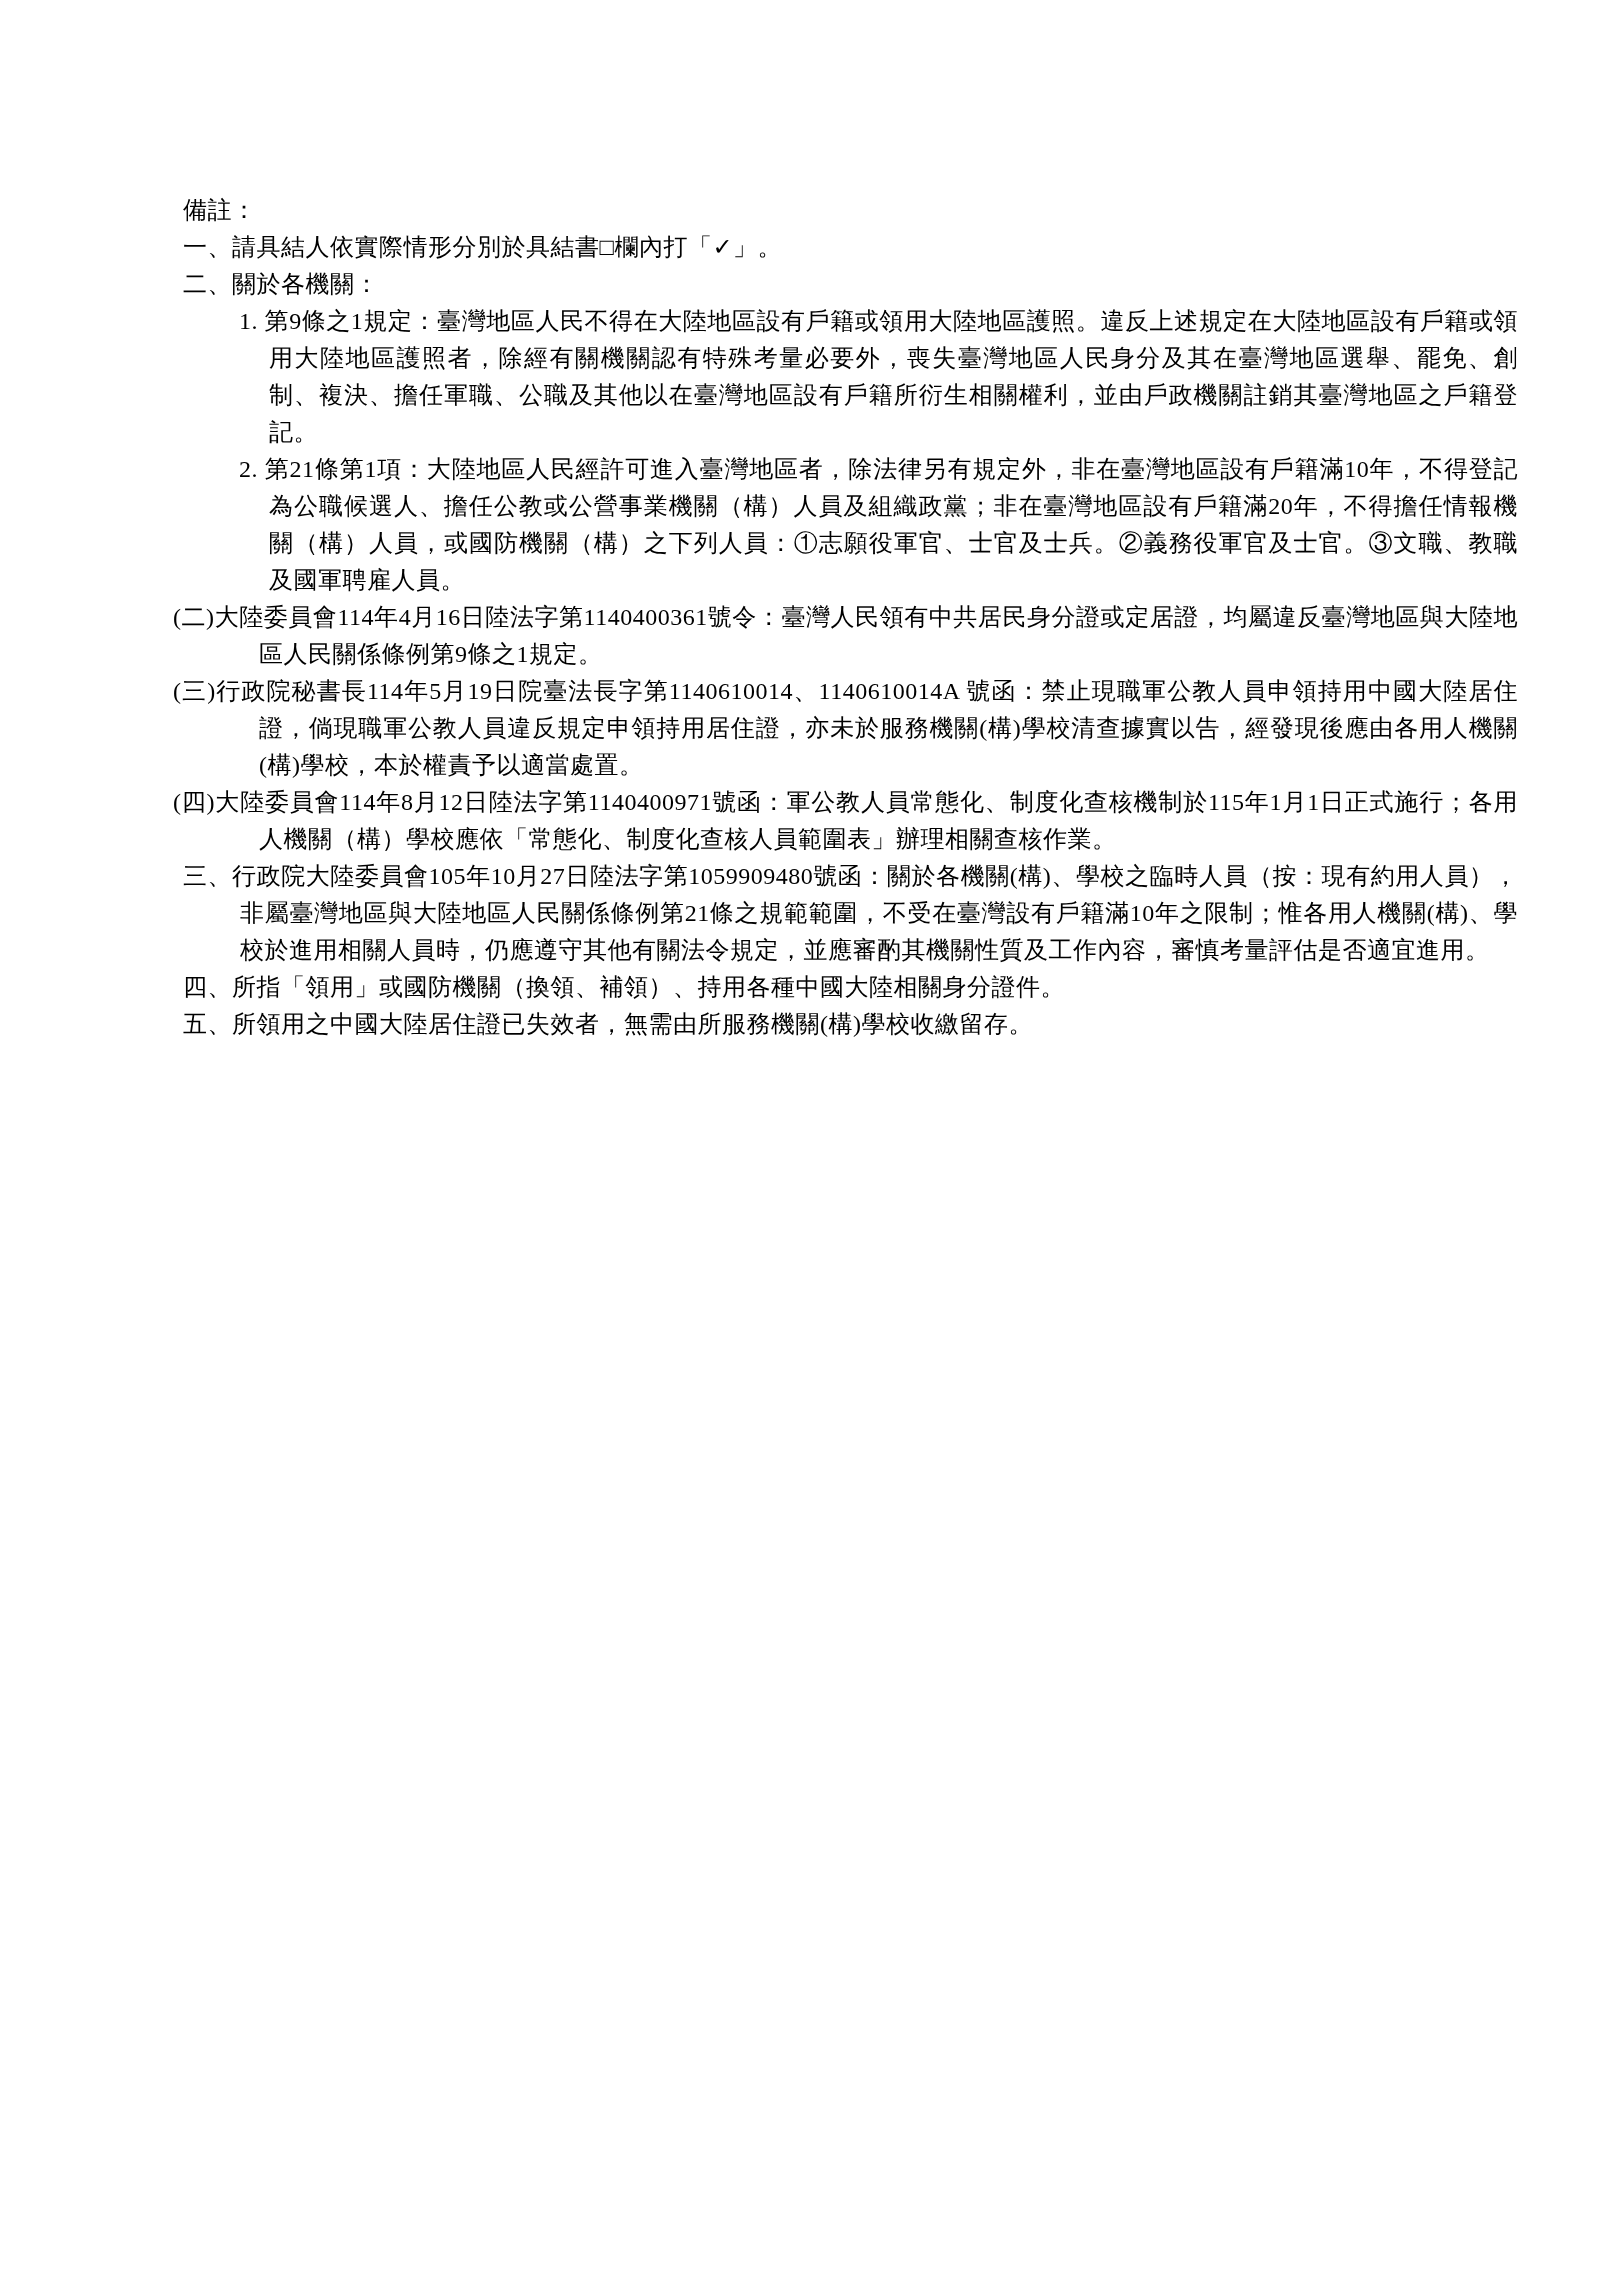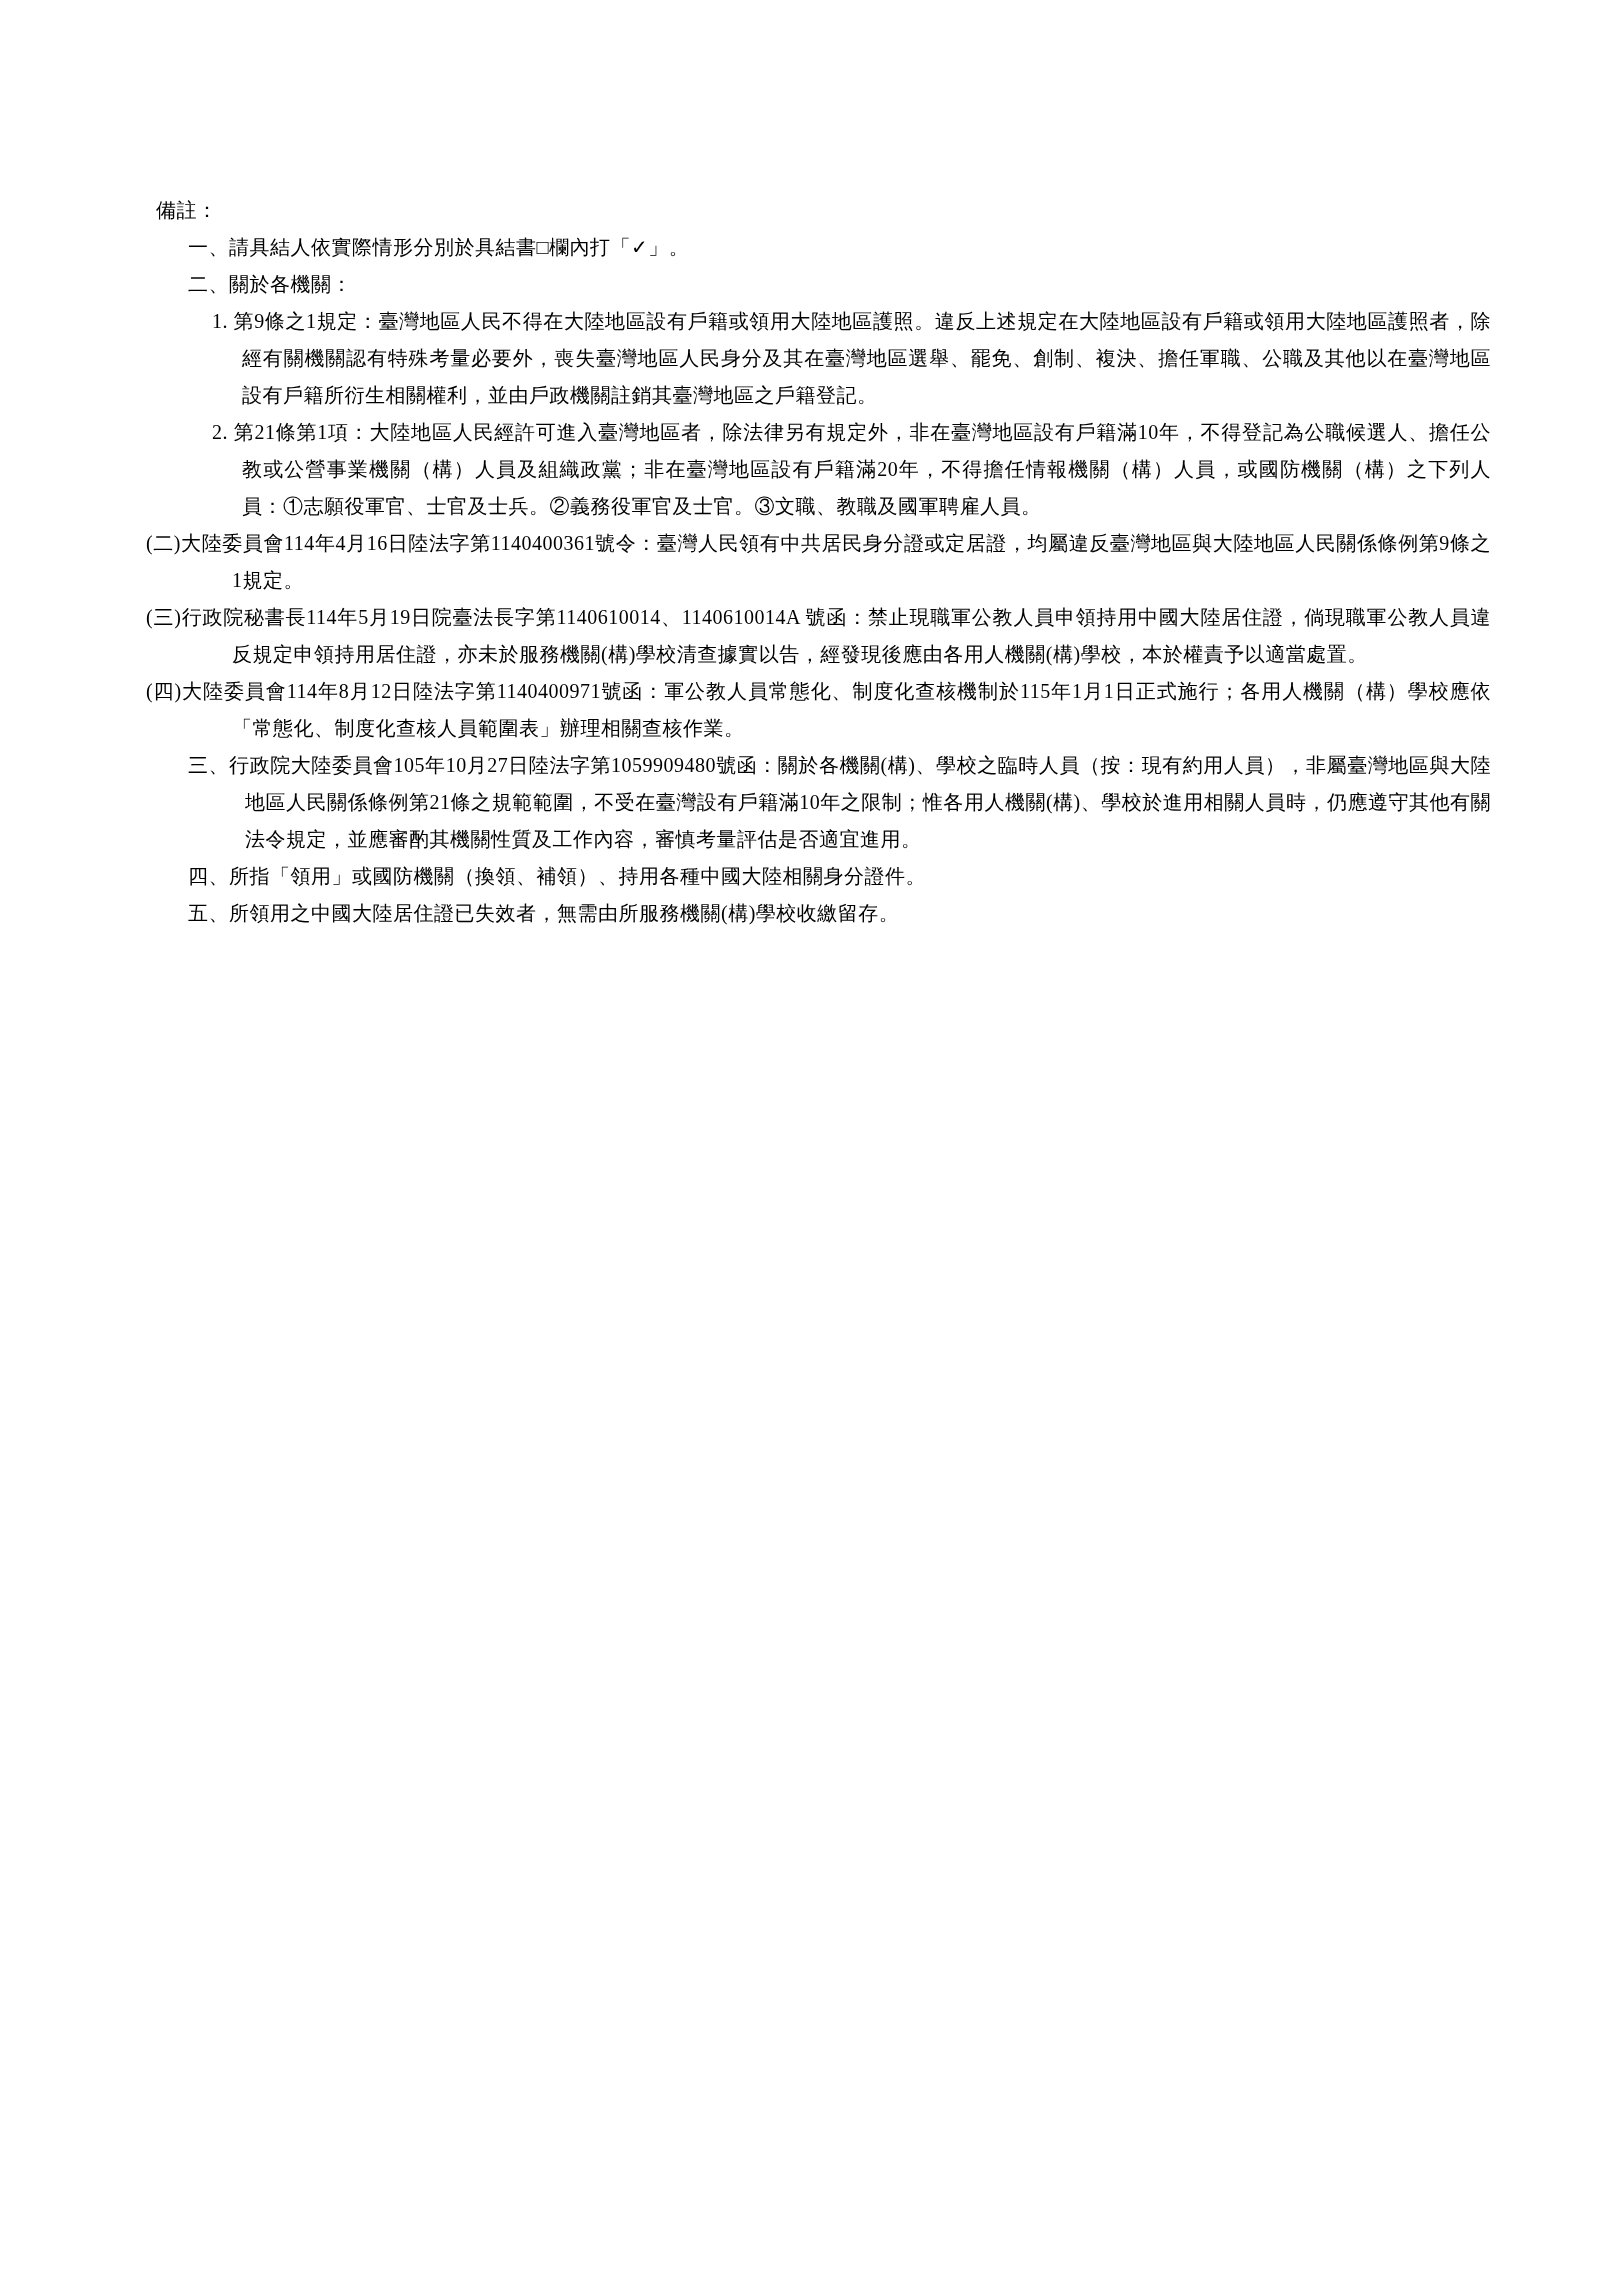--- a/index.html
+++ b/index.html
@@ -11,34 +11,33 @@
     position: relative;
     width: 1622px;
     height: 2293px;
     background: #ffffff;
     color: #000000;
     font-family: "Liberation Serif", "DejaVu Serif", serif;
     overflow: hidden;
   }
   .doc {
     position: absolute;
-    left: 156px;
+    left: 183px;
     top: 192px;
     width: 1335px;
-    font-size: 20px;
+    font-size: 24px;
     line-height: 37px;
     text-align: justify;
     letter-spacing: 0.5px;
   }
   .p { margin: 0; padding: 0; }
   
   .l1 {
     padding-left: 57px;
     text-indent: -57px;
-    margin-left: 32px;
   }
   
   .paren {
     padding-left: 76px;
     text-indent: -86px;
   }
   
   .num {
     padding-left: 86px;
     text-indent: -30px;

